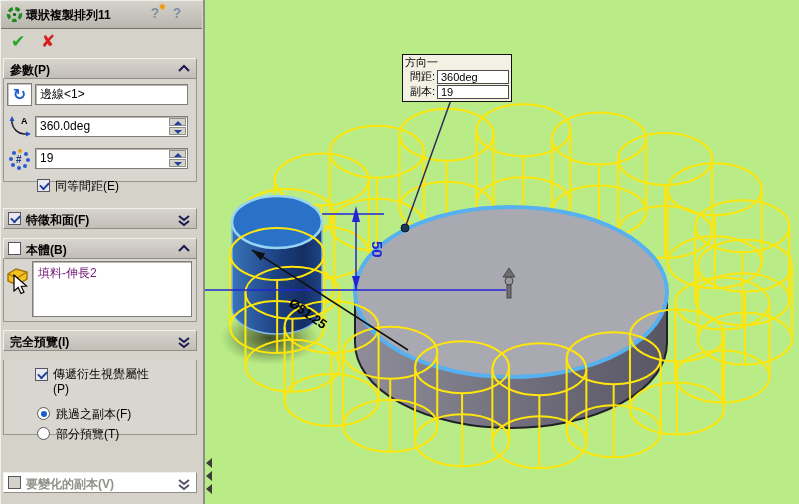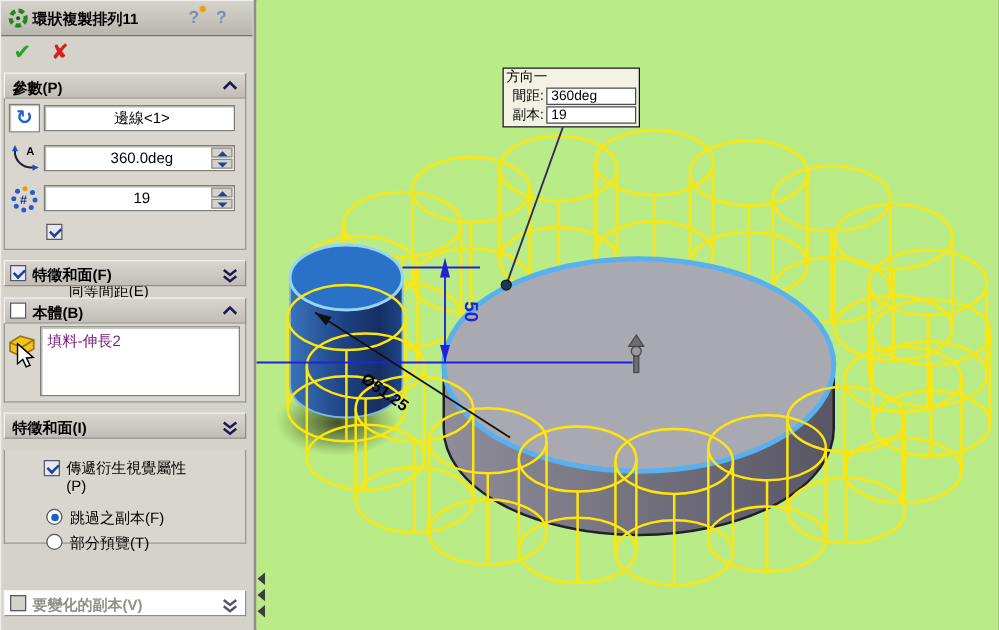--- a/index.html
+++ b/index.html
@@ -328,21 +328,21 @@
       <span class="btn-cancel"></span>
     </div>
 
     <div class="group" style="top:58px;">
       <div class="g-header">
         <span class="g-label">參數(P)</span>
         <svg class="chev" width="14" height="9">
           <path d="M2 7 L7 2 L12 7" fill="none" stroke="#1a1a4e" stroke-width="2"></path>
           </svg>
       </div>
-      <div class="g-content" style="height:121px;text-align:center;">
+      <div class="g-content" style="height:103px;">
         <div class="iconbox" style="left:3px;top:4px;width:25px;height:23px;">
           <span class="axis-glyph"></span>
         </div>
         <div class="field" style="left:31px;top:5px;width:153px;">邊線&lt;1&gt;</div>
 
         <svg style="position:absolute;left:4px;top:36px;" width="24" height="24">
           <path d="M4 3 L4 8 A 13 13 0 0 0 16 19 L21 19" fill="none" stroke="#223" stroke-width="1.6"></path>
           <polygon points="4,1 1.5,6 6.5,6" fill="#2050c0"></polygon>
           <polygon points="23,19 18,16.5 18,21.5" fill="#2050c0"></polygon>
           <text x="13" y="9" font-size="9" font-weight="bold" fill="#000">A</text>
@@ -370,21 +370,21 @@
         </svg>
         <div class="field" style="left:31px;top:69px;width:153px;">
           <span>19</span>
           <span class="spin">
               <span class="u"></span>
               <span class="d"></span>
             </span>
         </div>
 
         <span class="cb checked" style="left:33px;top:100px;"></span>
-        <span class="lbl" style="left:51px;top:99px;margin-top:47px;">同等間距(E)</span>
+        <span class="lbl" style="left:51px;top:99px;">同等間距(E)</span>
       </div>
     </div>
 
     <div class="group" style="top:208px;">
       <div class="g-header">
         <span class="cb checked" style="left:4px;top:3px;"></span>
         <span class="g-label shift">特徵和面(F)</span>
         <svg class="chev" width="14" height="13">
           <path d="M2 2 L7 6 L12 2 M2 7 L7 11 L12 7" fill="none" stroke="#1a1a4e" stroke-width="2"></path>
           </svg>
@@ -408,21 +408,21 @@
           <path d="M1 1 L1 17 L5.2 13.5 L8 19.5 L11 18.2 L8.2 12.4 L13.5 12 Z" fill="#fff" stroke="#000" stroke-width="1.2"></path>
         </svg>
         <div class="listbox">
           <div class="listitem">填料-伸長2</div>
         </div>
       </div>
     </div>
 
     <div class="group" style="top:330px;">
       <div class="g-header">
-        <span class="g-label">特徵和面(I)</span>
+        <span class="g-label">完全預覽(I)</span>
         <svg class="chev" width="14" height="13">
           <path d="M2 2 L7 6 L12 2 M2 7 L7 11 L12 7" fill="none" stroke="#1a1a4e" stroke-width="2"></path>
           </svg>
       </div>
     </div>
 
     <div class="group" style="top:360px;">
       <div class="g-content" style="height:75px;">
         <span class="cb checked" style="left:31px;top:8px;"></span>
         <span class="lbl" style="left:49px;top:6px;">傳遞衍生視覺屬性</span>

